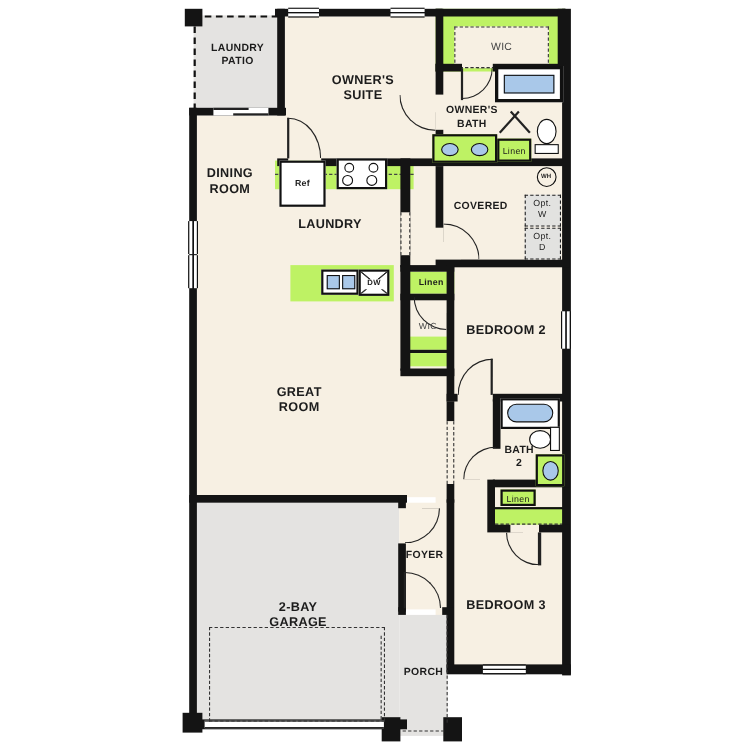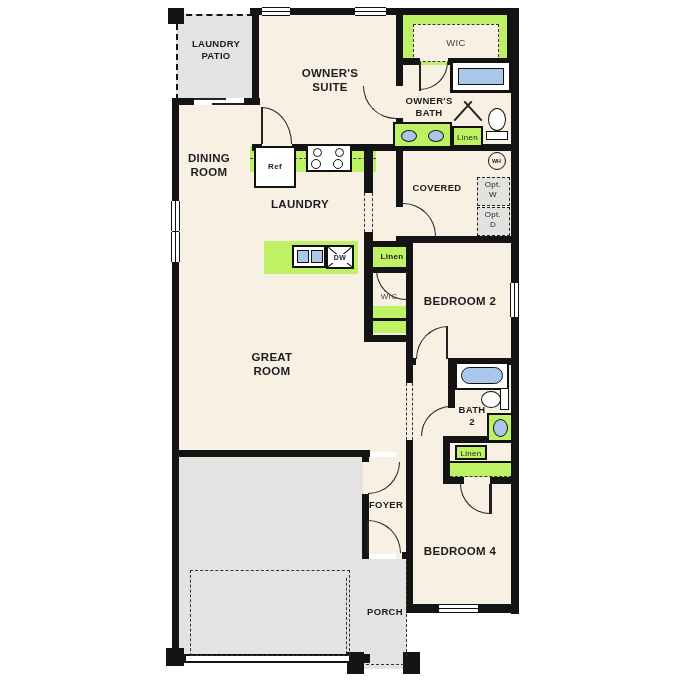--- a/index.html
+++ b/index.html
@@ -206,17 +206,19 @@
   <div class="a lbl l12" style="left:168px;top:151px;width:82px;">DINING
 ROOM</div>
   <div class="a lbl l12" style="left:258px;top:197px;width:84px;">LAUNDRY</div>
   <div class="a lbl l9" style="left:398px;top:182px;width:78px;">COVERED</div>
   <div class="a lbl l12" style="left:408px;top:294px;width:104px;">BEDROOM 2</div>
   <div class="a lbl l8" style="left:372px;top:292px;width:34px;font-weight:normal;color:#444;">WIC</div>
   <div class="a lbl l12" style="left:226px;top:350px;width:92px;">GREAT
 ROOM</div>
   <div class="a lbl l9" style="left:446px;top:404px;width:52px;">BATH
 2</div>
-  <div class="a lbl l12" style="left:408px;top:544px;width:104px;">BEDROOM 4</div>
+  <div class="a lbl l12" style="left:408px;top:544px;width:104px;">BEDROOM 3</div>
   <div class="a lbl l9" style="left:362px;top:499px;width:48px;">FOYER</div>
+  <div class="a lbl l12" style="left:221px;top:545px;width:100px;">2-BAY
+GARAGE</div>
   <div class="a lbl l9" style="left:361px;top:606px;width:48px;">PORCH</div>
 
 </div>
 
 </body></html>

